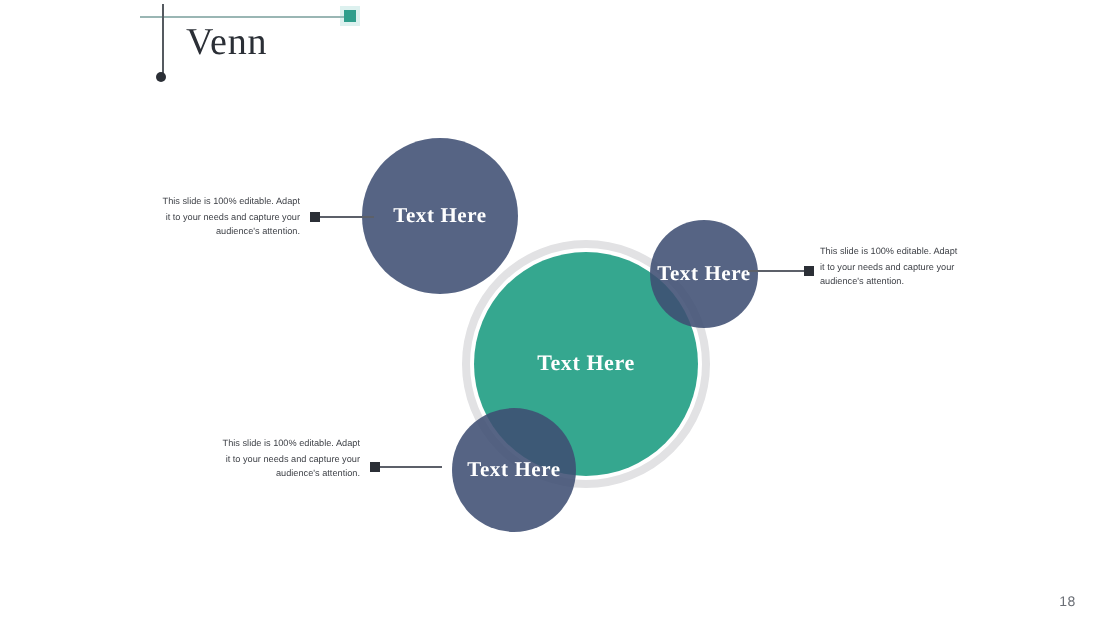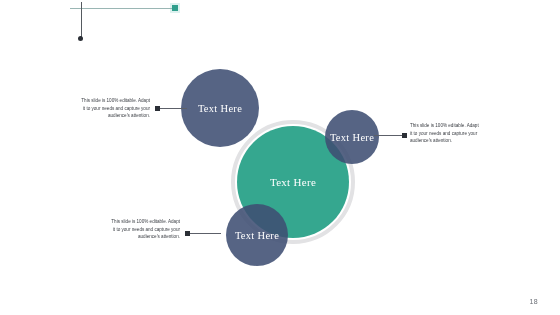--- a/index.html
+++ b/index.html
@@ -83,21 +83,21 @@
     position: absolute;
     border-radius: 50%;
     display: flex;
     align-items: center;
     justify-content: center;
     box-sizing: border-box;
   }
   .venn-label {
     font-family: "Liberation Serif", serif;
     font-size: 10.5px;
-    font-weight: normal;
+    font-weight: bold;
     color: #ffffff;
     letter-spacing: 0.3px;
     white-space: nowrap;
     text-align: left;
   }
 
   #circle-center {
     left: 237px; top: 74px;
     width: 112px; height: 112px;
     background: #35a78f;
@@ -159,20 +159,21 @@
   }
 </style>
 </head>
 <body>
 
 <div id="slide-header">
   <div id="header-hline"></div>
   <div id="header-hline-dot"></div>
   <div id="header-vline"></div>
   <div id="header-vline-dot"></div>
+  <div id="page-title">Venn</div>
 </div>
 
 <div id="venn-diagram">
 
   <div id="ring-center" class="venn-ring"></div>
 
   <div id="circle-center" class="venn-circle">
     <span class="venn-label">Text Here</span>
   </div>
 

